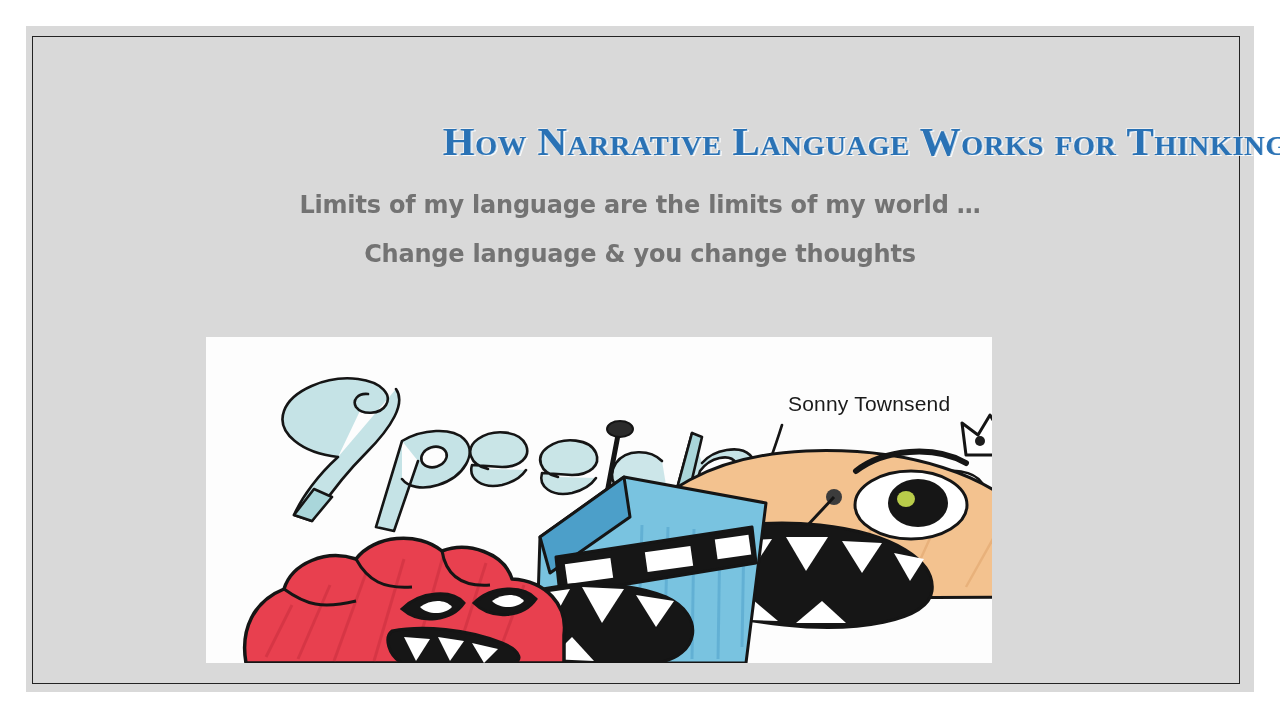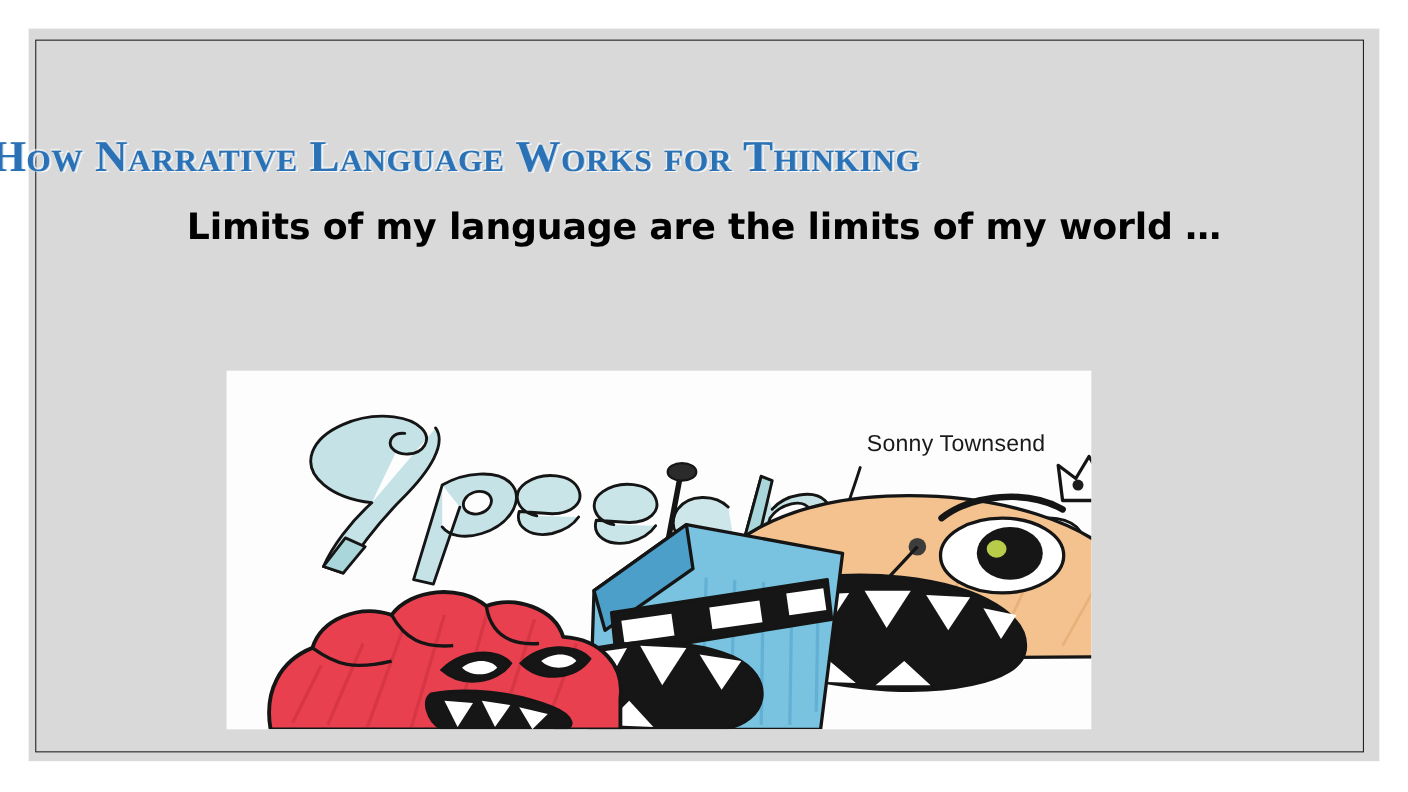--- a/index.html
+++ b/index.html
@@ -40,21 +40,21 @@
     box-sizing: border-box;
     background: #d9d9d9;
   }
 
   
   #title-block {
     position: absolute;
     left: 0;
     top: 120px;
     width: 1280px;
-    text-align: left;
+    text-align: right;
     pointer-events: none;
   }
 
   #slide-title {
     display: inline-block;
     font-family: "Liberation Serif", "DejaVu Serif", serif;
     font-size: 40px;
     line-height: 44px;
     font-weight: 700;
     font-variant: small-caps;
@@ -73,24 +73,24 @@
     position: absolute;
     left: 0;
     top: 181px;
     width: 1280px;
     text-align: center;
   }
 
   .subtitle-line {
     display: block;
     font-family: "DejaVu Sans", "Liberation Sans", sans-serif;
-    font-size: 33px;
+    font-size: 24px;
     line-height: 49px;
     font-weight: 700;
-    color: #000000;
+    color: #737373;
     white-space: nowrap;
     letter-spacing: -0.2px;
   }
 
   
   #artwork-panel {
     position: absolute;
     left: 206px;
     top: 337px;
     width: 748px;
@@ -129,20 +129,21 @@
   <div id="slide-canvas"></div>
 
   <div id="slide-frame"></div>
 
   <div id="title-block">
     <span id="slide-title">How Narrative Language Works for Thinking</span>
   </div>
 
   <div id="subtitle-block">
     <span class="subtitle-line">Limits of my language are the limits of my world …</span>
+    <span class="subtitle-line">Change language &amp; you change thoughts</span>
   </div>
 
   <div id="artwork-panel">
 
     <svg id="artwork-svg" viewBox="0 0 846 326" xmlns="http://www.w3.org/2000/svg">
 
       <rect x="0" y="0" width="846" height="326" fill="#fdfdfd"></rect>
 
       <g stroke="#151515" stroke-width="2.6" stroke-linejoin="round" stroke-linecap="round">
 

